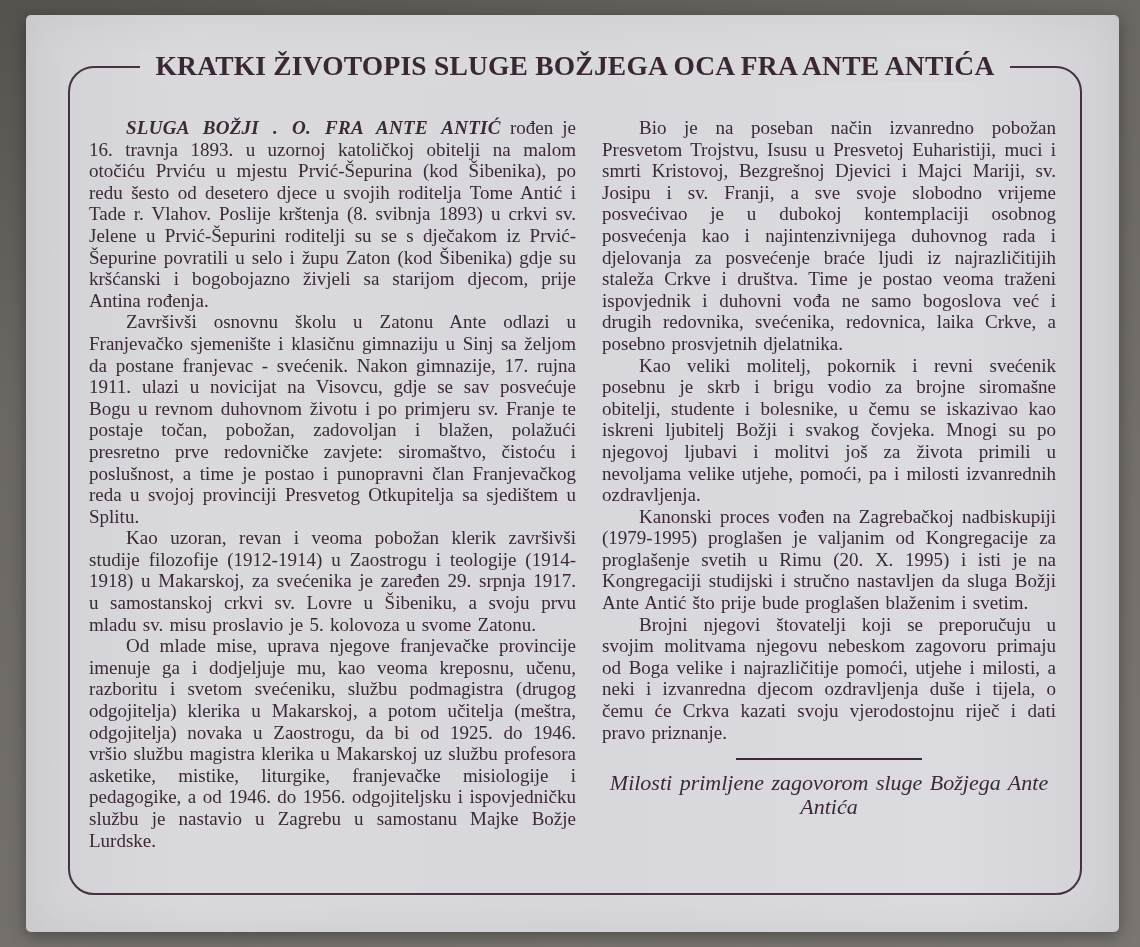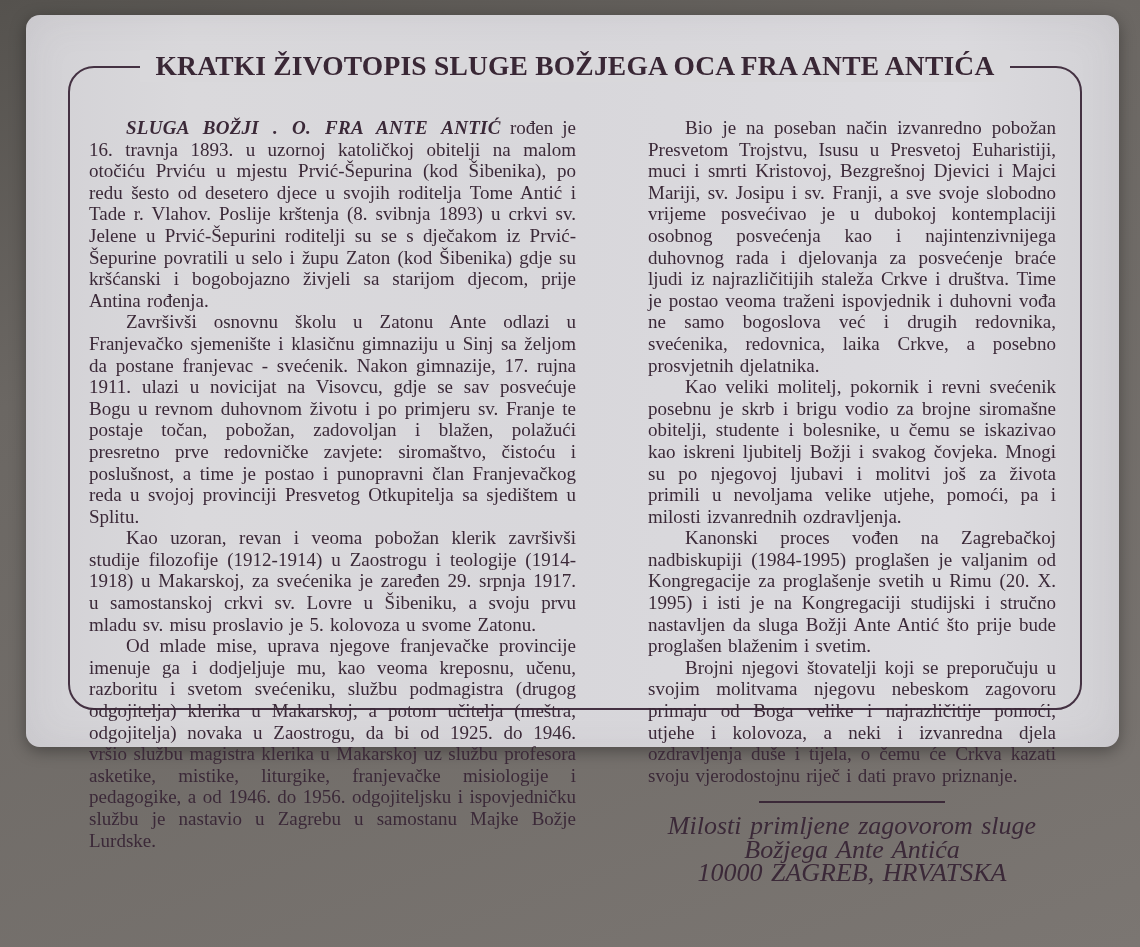--- a/index.html
+++ b/index.html
@@ -3,23 +3,23 @@
 <meta charset="utf-8">
 <style>
   html, body { margin: 0; padding: 0; }
   body {
     width: 1140px; height: 947px; overflow: hidden; position: relative;
     background: linear-gradient(160deg, #55524e 0%, #6b6763 30%, #7b7672 75%, #767below 100%);
     background: linear-gradient(160deg, #55524e 0%, #6b6763 30%, #7b7672 100%);
     font-family: "Liberation Serif", serif;
   }
   .paper {
-    position: absolute; left: 26px; top: 15px; width: 1093px; height: 732px;
+    position: absolute; left: 26px; top: 15px; width: 1093px; height: 917px;
     background: linear-gradient(90deg, #d2d1d5 0%, #dad9dc 15%, #d8d7db 50%, #dcdbdf 85%, #d2d1d5 100%);
-    border-radius: 14px;
+    border-radius: 5px;
     box-shadow: 0 4px 16px rgba(0,0,0,0.35), inset 0 0 40px rgba(120,115,125,0.12);
   }
   .frame {
     position: absolute; left: 42px; right: 37px; top: 51px; bottom: 37px;
     border: 2.5px solid #443142; border-radius: 26px;
   }
   .title-bar {
     position: absolute; left: 0; right: 0; top: -2.5px;
     transform: translateY(-50%); text-align: center;
   }
@@ -31,29 +31,29 @@
   .columns {
     position: absolute; left: 0; right: 0; top: 0; bottom: 0;
     box-sizing: border-box; padding: 49px 24px 0 19px;
     display: flex; gap: 26px;
   }
   .col {
     font-size: 19px; line-height: 21.6px; color: #3b2938;
     text-align: justify; word-spacing: 1.5px;
   }
   .col-left { width: 487px; flex: none; }
-  .col-right { flex: 1; margin-left: 46px; }
+  .col-right { flex: 1; }
   p.para { margin: 0; text-indent: 37px; }
   .lead { font-weight: 700; font-style: italic; word-spacing: 6px; letter-spacing: 0.3px; }
   .separator {
     width: 186px; height: 0; border-top: 2.2px solid #3b2938;
     margin: 15px auto 11px auto;
   }
   .footer-note {
-    text-align: center; font-style: italic; font-size: 26px;
+    text-align: center; font-style: italic; font-size: 22px;
     line-height: 23.5px; color: #3b2938; word-spacing: 2px;
   }
 </style>
 </head>
 <body>
 
 <div class="paper">
   <div class="frame">
 
     <div class="title-bar">
@@ -65,26 +65,25 @@
       <div class="col col-left">
         <p class="para"><span class="lead">SLUGA BOŽJI . O. FRA ANTE ANTIĆ</span> <span>rođen je 16. travnja 1893. u uzornoj katoličkoj obitelji na malom otočiću Prviću u mjestu Prvić-Šepurina (kod Šibenika), po redu šesto od desetero djece u svojih roditelja Tome Antić i Tade r. Vlahov. Poslije krštenja (8. svibnja 1893) u crkvi sv. Jelene u Prvić-Šepurini roditelji su se s dječakom iz Prvić-Šepurine povratili u selo i župu Zaton (kod Šibenika) gdje su kršćanski i bogobojazno živjeli sa starijom djecom, prije Antina rođenja.</span></p>
         <p class="para">Završivši osnovnu školu u Zatonu  Ante odlazi u Franjevačko sjemenište i klasičnu gimnaziju u Sinj sa željom da postane franjevac - svećenik. Nakon gimnazije, 17. rujna 1911. ulazi u novicijat na Visovcu,  gdje se sav posvećuje Bogu  u revnom duhovnom životu i  po primjeru sv. Franje te postaje točan, pobožan, zadovoljan i blažen, polažući presretno prve redovničke zavjete: siromaštvo, čistoću i poslušnost, a time je  postao i  punopravni član Franjevačkog reda u svojoj provinciji Presvetog Otkupitelja sa sjedištem u Splitu.</p>
         <p class="para">Kao uzoran, revan i veoma pobožan klerik završivši studije filozofije (1912-1914) u Zaostrogu i  teologije (1914-1918) u Makarskoj, za svećenika  je zaređen 29. srpnja 1917. u samostanskoj crkvi sv. Lovre u Šibeniku, a svoju prvu mladu sv. misu proslavio je 5. kolovoza u svome Zatonu.</p>
         <p class="para">Od mlade mise, uprava njegove franjevačke provincije imenuje ga i dodjeljuje mu, kao veoma kreposnu, učenu, razboritu i svetom svećeniku,  službu podmagistra (drugog odgojitelja) klerika u Makarskoj, a potom učitelja (meštra, odgojitelja) novaka u Zaostrogu, da bi od 1925. do 1946. vršio službu magistra klerika u Makarskoj uz službu profesora asketike, mistike, liturgike,  franjevačke misiologije i pedagogike, a od 1946. do 1956. odgojiteljsku i ispovjedničku službu je nastavio u Zagrebu u samostanu Majke Božje Lurdske.</p>
       </div>
 
       <div class="col col-right">
         <p class="para">Bio je na poseban način izvanredno pobožan Presvetom Trojstvu, Isusu u Presvetoj Euharistiji, muci i smrti Kristovoj,  Bezgrešnoj Djevici i Majci Mariji, sv. Josipu i sv. Franji,  a sve svoje slobodno  vrijeme posvećivao je  u dubokoj kontemplaciji osobnog posvećenja kao i najintenzivnijega duhovnog rada i djelovanja za posvećenje braće ljudi iz najrazličitijih staleža Crkve i društva. Time je postao veoma traženi ispovjednik i duhovni vođa ne samo bogoslova već i drugih redovnika, svećenika, redovnica, laika Crkve, a posebno prosvjetnih djelatnika.</p>
         <p class="para">Kao veliki molitelj, pokornik i revni svećenik posebnu je skrb i brigu vodio za brojne siromašne obitelji, studente i bolesnike, u čemu se iskazivao kao iskreni ljubitelj Božji i svakog čovjeka. Mnogi su po njegovoj ljubavi i molitvi još za života primili u nevoljama  velike utjehe, pomoći, pa i milosti izvanrednih ozdravljenja.</p>
-        <p class="para">Kanonski proces vođen na Zagrebačkoj nadbiskupiji (1984-1995)  proglašen  je valjanim od Kongregacije za proglašenje svetih u Rimu  (20. X. 1995) i isti je  na Kongregaciji  studijski i stručno nastavljen da sluga Božji Ante Antić što prije bude proglašen blaženim i svetim.</p>
-        <p class="para">Brojni njegovi štovatelji koji se  preporučuju u svojim molitvama njegovu nebeskom zagovoru primaju od Boga velike i najrazličitije pomoći, utjehe i kolovoza, a neki i izvanredna djela  ozdravljenja duše i tijela,  o čemu će Crkva kazati svoju vjerodostojnu riječ i dati pravo priznanje.</p>
+        <p class="para">Kanonski proces vođen na Zagrebačkoj nadbiskupiji (1979-1995)  proglašen  je valjanim od Kongregacije za proglašenje svetih u Rimu  (20. X. 1995) i isti je  na Kongregaciji  studijski i stručno nastavljen da sluga Božji Ante Antić što prije bude proglašen blaženim i svetim.</p>
+        <p class="para">Brojni njegovi štovatelji koji se  preporučuju u svojim molitvama njegovu nebeskom zagovoru primaju od Boga velike i najrazličitije pomoći, utjehe i milosti, a neki i izvanredna djecom  ozdravljenja duše i tijela,  o čemu će Crkva kazati svoju vjerodostojnu riječ i dati pravo priznanje.</p>
 
         <div class="separator"></div>
 
         <div class="footer-note">
           <div>Milosti  primljene zagovorom sluge Božjega Ante Antića</div>
-          <div>10000 ZAGREB, HRVATSKA</div>
         </div>
       </div>
 
     </div>
   </div>
 </div>
 
 </body></html>

